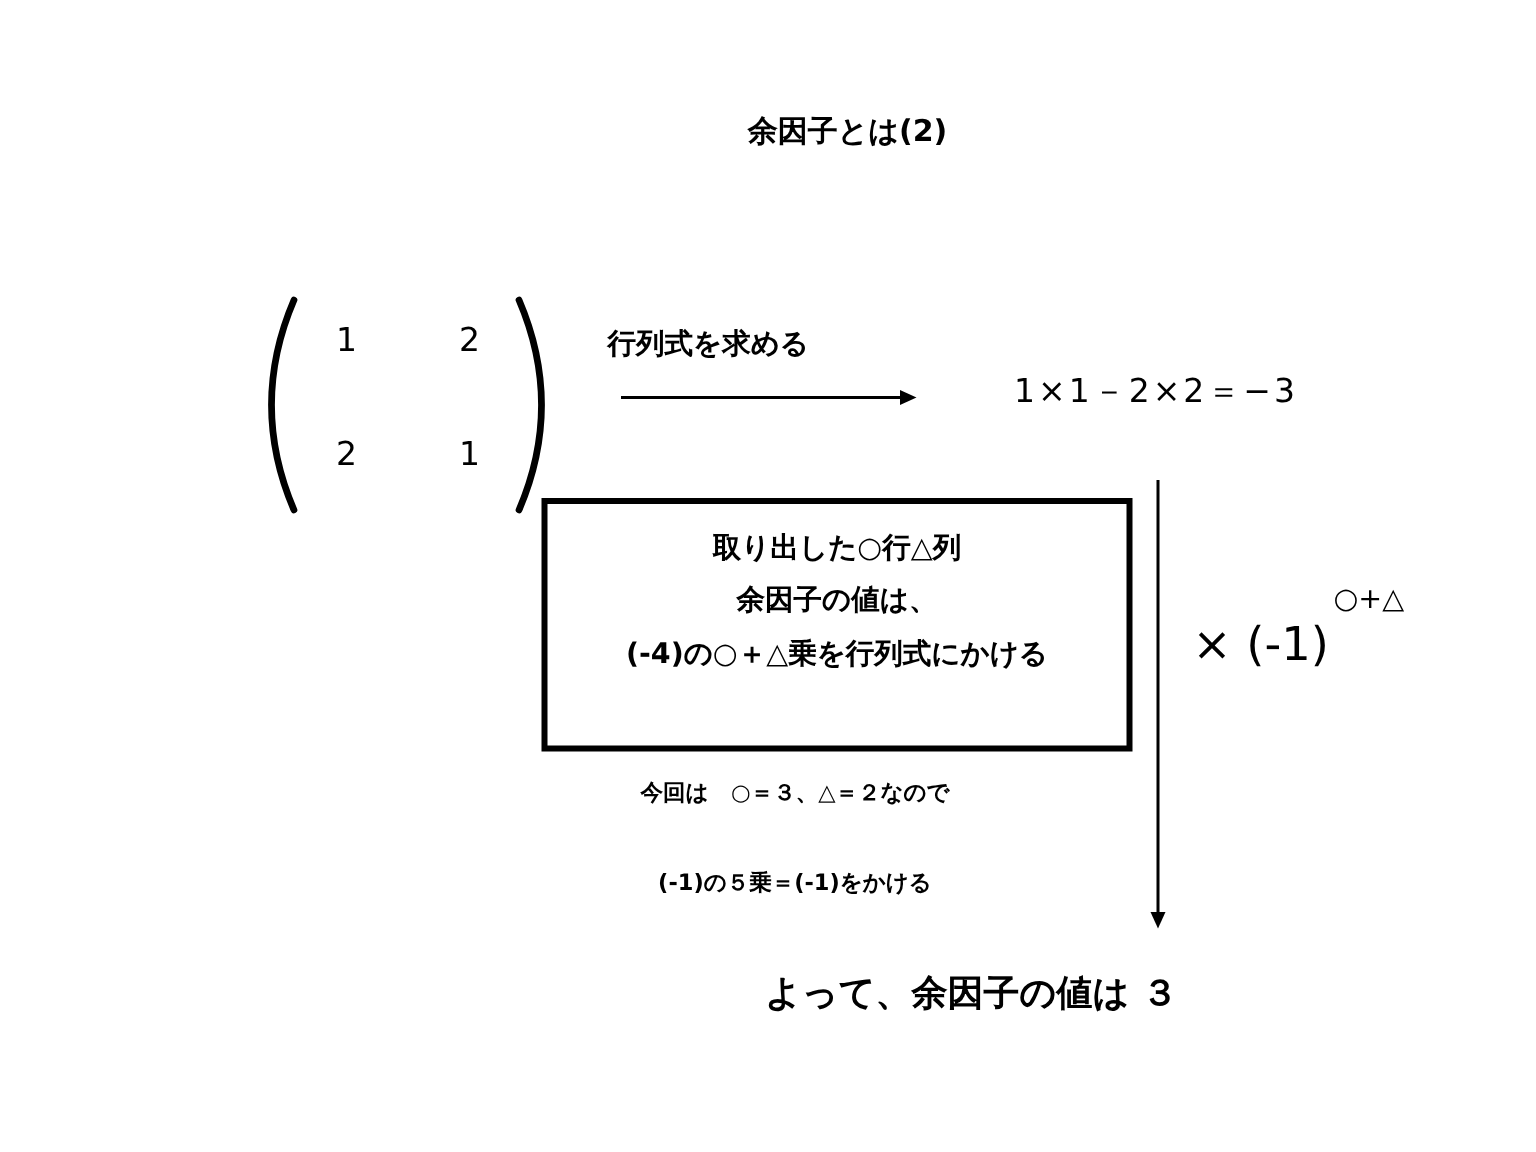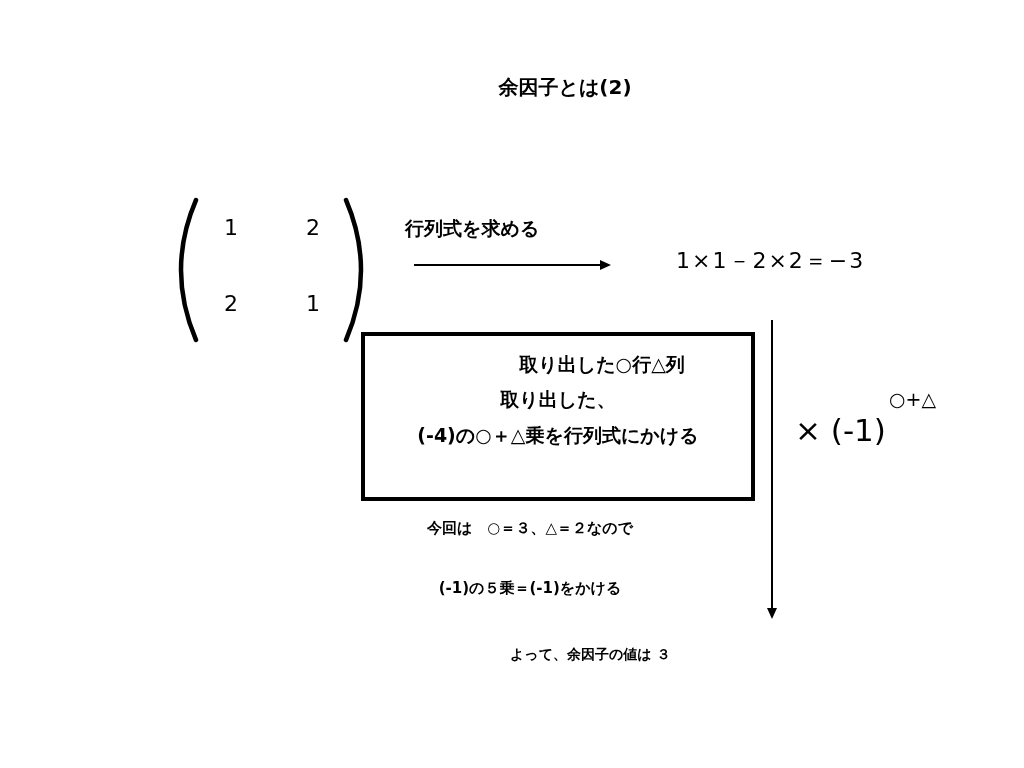--- a/index.html
+++ b/index.html
@@ -78,21 +78,21 @@
     .note-line {
       left: 330px; width: 400px;
       text-align: center;
       font-size: 15px;
       font-weight: bold;
       white-space: nowrap;
     }
 
     .conclusion {
       left: 510px; top: 646px;
-      font-size: 14px;
+      font-size: 24px;
       font-weight: bold;
       white-space: nowrap;
     }
   </style>
 </head>
 <body>
 
 <div class="abs title">余因子とは(2)</div>
 
 <div class="abs" style="left:0;top:0;width:0;height:0;">
@@ -110,22 +110,22 @@
 
 <div class="abs arrow-label">行列式を求める</div>
 <svg class="abs" style="left:412px;top:257px;" width="202" height="16" viewBox="0 0 202 16">
   <line x1="2" y1="8" x2="190" y2="8" stroke="#000" stroke-width="2"></line>
   <polygon points="188,3 199,8 188,13" fill="#000"></polygon>
 </svg>
 
 <div class="abs det-formula">1×1－2×2＝−3</div>
 
 <div class="abs rule-box">
-  <div class="abs rule-line" style="top:16px;padding-left:44px;">取り出した○行△列</div>
-  <div class="abs rule-line" style="top:51px;">取り出した、</div>
+  <div class="abs rule-line" style="top:16px;">取り出した○行△列</div>
+  <div class="abs rule-line" style="top:51px;">余因子の値は、</div>
   <div class="abs rule-line" style="top:87px;">(-4)の○＋△乗を行列式にかける</div>
 </div>
 
 <svg class="abs" style="left:764px;top:318px;" width="16" height="304" viewBox="0 0 16 304">
   <line x1="8" y1="2" x2="8" y2="292" stroke="#000" stroke-width="2"></line>
   <polygon points="3,290 8,301 13,290" fill="#000"></polygon>
 </svg>
 
 <div class="abs multiplier">× (-1)</div>
 <div class="abs exponent">○+△</div>

